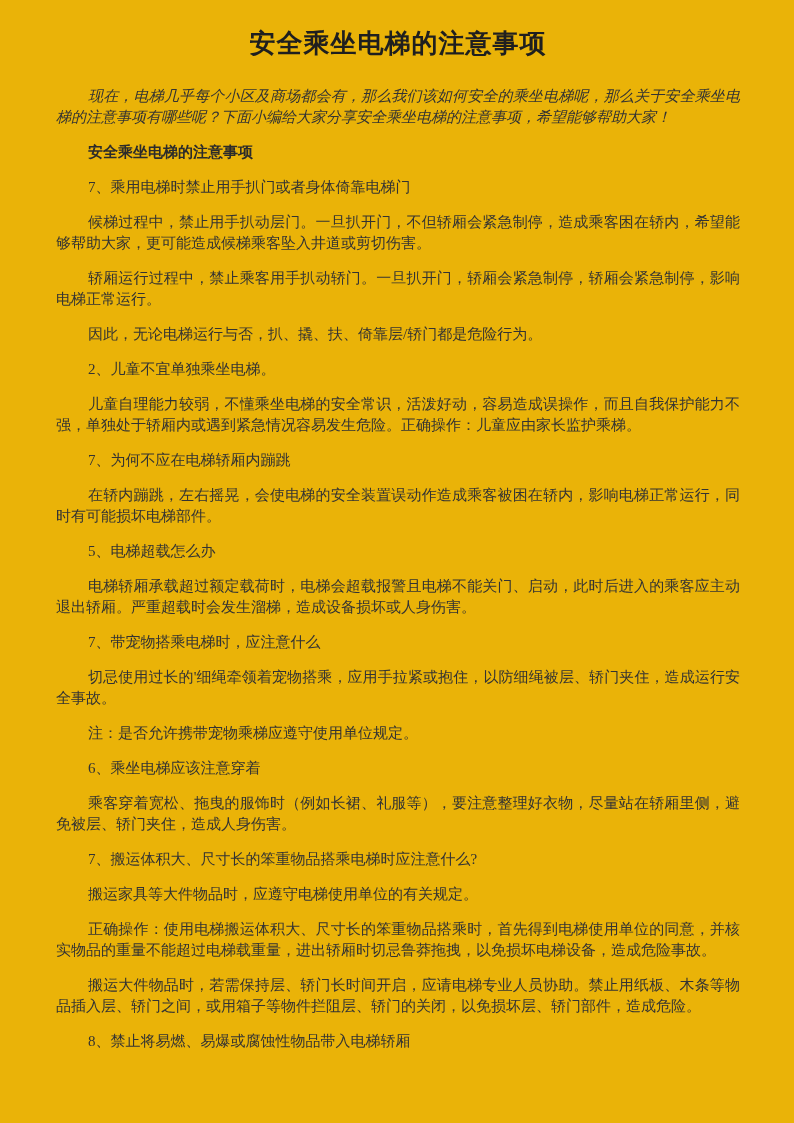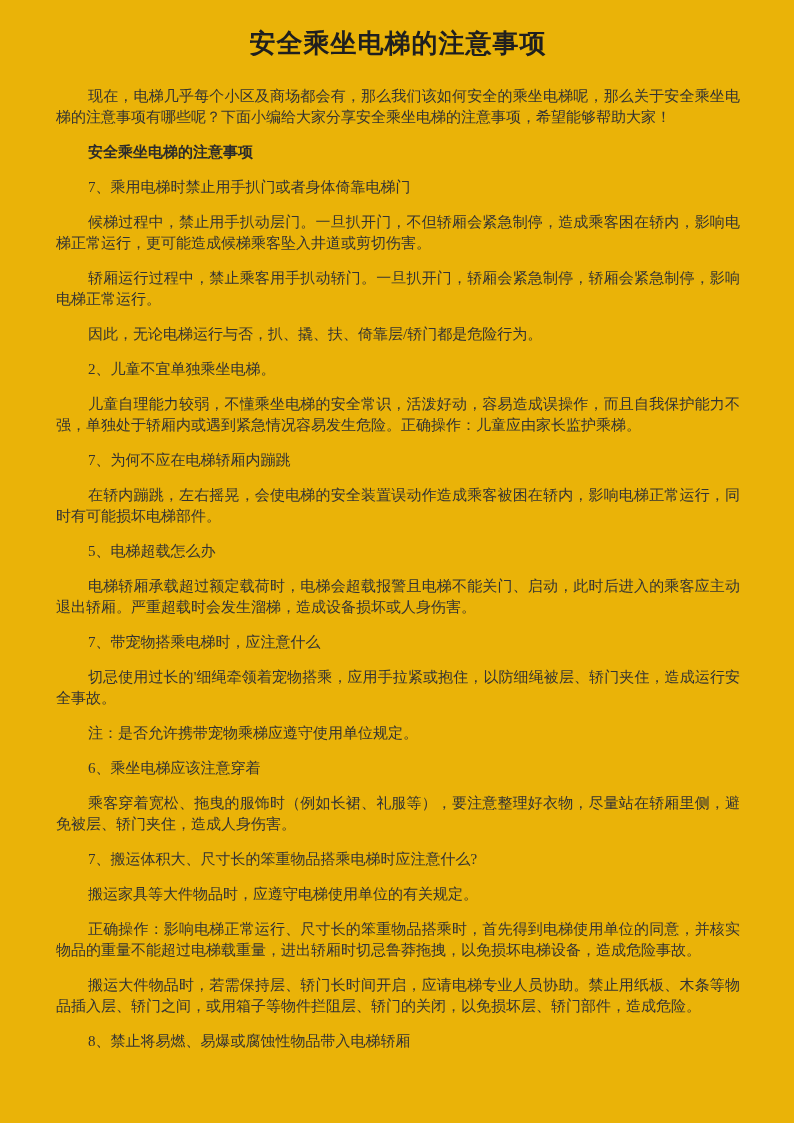--- a/index.html
+++ b/index.html
@@ -25,36 +25,36 @@
   }
   .para {
     margin-top: 14px;
     font-size: 15px;
     line-height: 21px;
     text-align: justify;
     text-indent: 32px;
     color: #333333;
     word-break: break-all;
   }
-  .para.first { margin-top: 26px; }
+  .para.first { margin-top: 26px; font-style: italic; }
   .para.bold { font-weight: 700; color: #2b2b2b; }
 </style>
 </head>
 <body>
 
 <div class="page">
 
   <h1 class="doc-title">安全乘坐电梯的注意事项</h1>
 
   <p class="para first">现在，电梯几乎每个小区及商场都会有，那么我们该如何安全的乘坐电梯呢，那么关于安全乘坐电梯的注意事项有哪些呢？下面小编给大家分享安全乘坐电梯的注意事项，希望能够帮助大家！</p>
 
   <p class="para bold">安全乘坐电梯的注意事项</p>
 
   <p class="para">7、乘用电梯时禁止用手扒门或者身体倚靠电梯门</p>
-  <p class="para">候梯过程中，禁止用手扒动层门。一旦扒开门，不但轿厢会紧急制停，造成乘客困在轿内，影响电梯正常运行，更可能造成候梯乘客坠入井道或剪切伤害。</p>
+  <p class="para">候梯过程中，禁止用手扒动层门。一旦扒开门，不但轿厢会紧急制停，造成乘客困在轿内，希望能够帮助大家，更可能造成候梯乘客坠入井道或剪切伤害。</p>
   <p class="para">轿厢运行过程中，禁止乘客用手扒动轿门。一旦扒开门，轿厢会紧急制停，轿厢会紧急制停，影响电梯正常运行。</p>
   <p class="para">因此，无论电梯运行与否，扒、撬、扶、倚靠层/轿门都是危险行为。</p>
 
   <p class="para">2、儿童不宜单独乘坐电梯。</p>
   <p class="para">儿童自理能力较弱，不懂乘坐电梯的安全常识，活泼好动，容易造成误操作，而且自我保护能力不强，单独处于轿厢内或遇到紧急情况容易发生危险。正确操作：儿童应由家长监护乘梯。</p>
 
   <p class="para">7、为何不应在电梯轿厢内蹦跳</p>
   <p class="para">在轿内蹦跳，左右摇晃，会使电梯的安全装置误动作造成乘客被困在轿内，影响电梯正常运行，同时有可能损坏电梯部件。</p>
 
   <p class="para">5、电梯超载怎么办</p>
@@ -62,18 +62,18 @@
 
   <p class="para">7、带宠物搭乘电梯时，应注意什么</p>
   <p class="para">切忌使用过长的'细绳牵领着宠物搭乘，应用手拉紧或抱住，以防细绳被层、轿门夹住，造成运行安全事故。</p>
   <p class="para">注：是否允许携带宠物乘梯应遵守使用单位规定。</p>
 
   <p class="para">6、乘坐电梯应该注意穿着</p>
   <p class="para">乘客穿着宽松、拖曳的服饰时（例如长裙、礼服等），要注意整理好衣物，尽量站在轿厢里侧，避免被层、轿门夹住，造成人身伤害。</p>
 
   <p class="para">7、搬运体积大、尺寸长的笨重物品搭乘电梯时应注意什么?</p>
   <p class="para">搬运家具等大件物品时，应遵守电梯使用单位的有关规定。</p>
-  <p class="para">正确操作：影响电梯正常运行、尺寸长的笨重物品搭乘时，首先得到电梯使用单位的同意，并核实物品的重量不能超过电梯载重量，进出轿厢时切忌鲁莽拖拽，以免损坏电梯设备，造成危险事故。</p>
+  <p class="para">正确操作：使用电梯搬运体积大、尺寸长的笨重物品搭乘时，首先得到电梯使用单位的同意，并核实物品的重量不能超过电梯载重量，进出轿厢时切忌鲁莽拖拽，以免损坏电梯设备，造成危险事故。</p>
   <p class="para">搬运大件物品时，若需保持层、轿门长时间开启，应请电梯专业人员协助。禁止用纸板、木条等物品插入层、轿门之间，或用箱子等物件拦阻层、轿门的关闭，以免损坏层、轿门部件，造成危险。</p>
 
   <p class="para">8、禁止将易燃、易爆或腐蚀性物品带入电梯轿厢</p>
 
 </div>
 
 </body></html>

